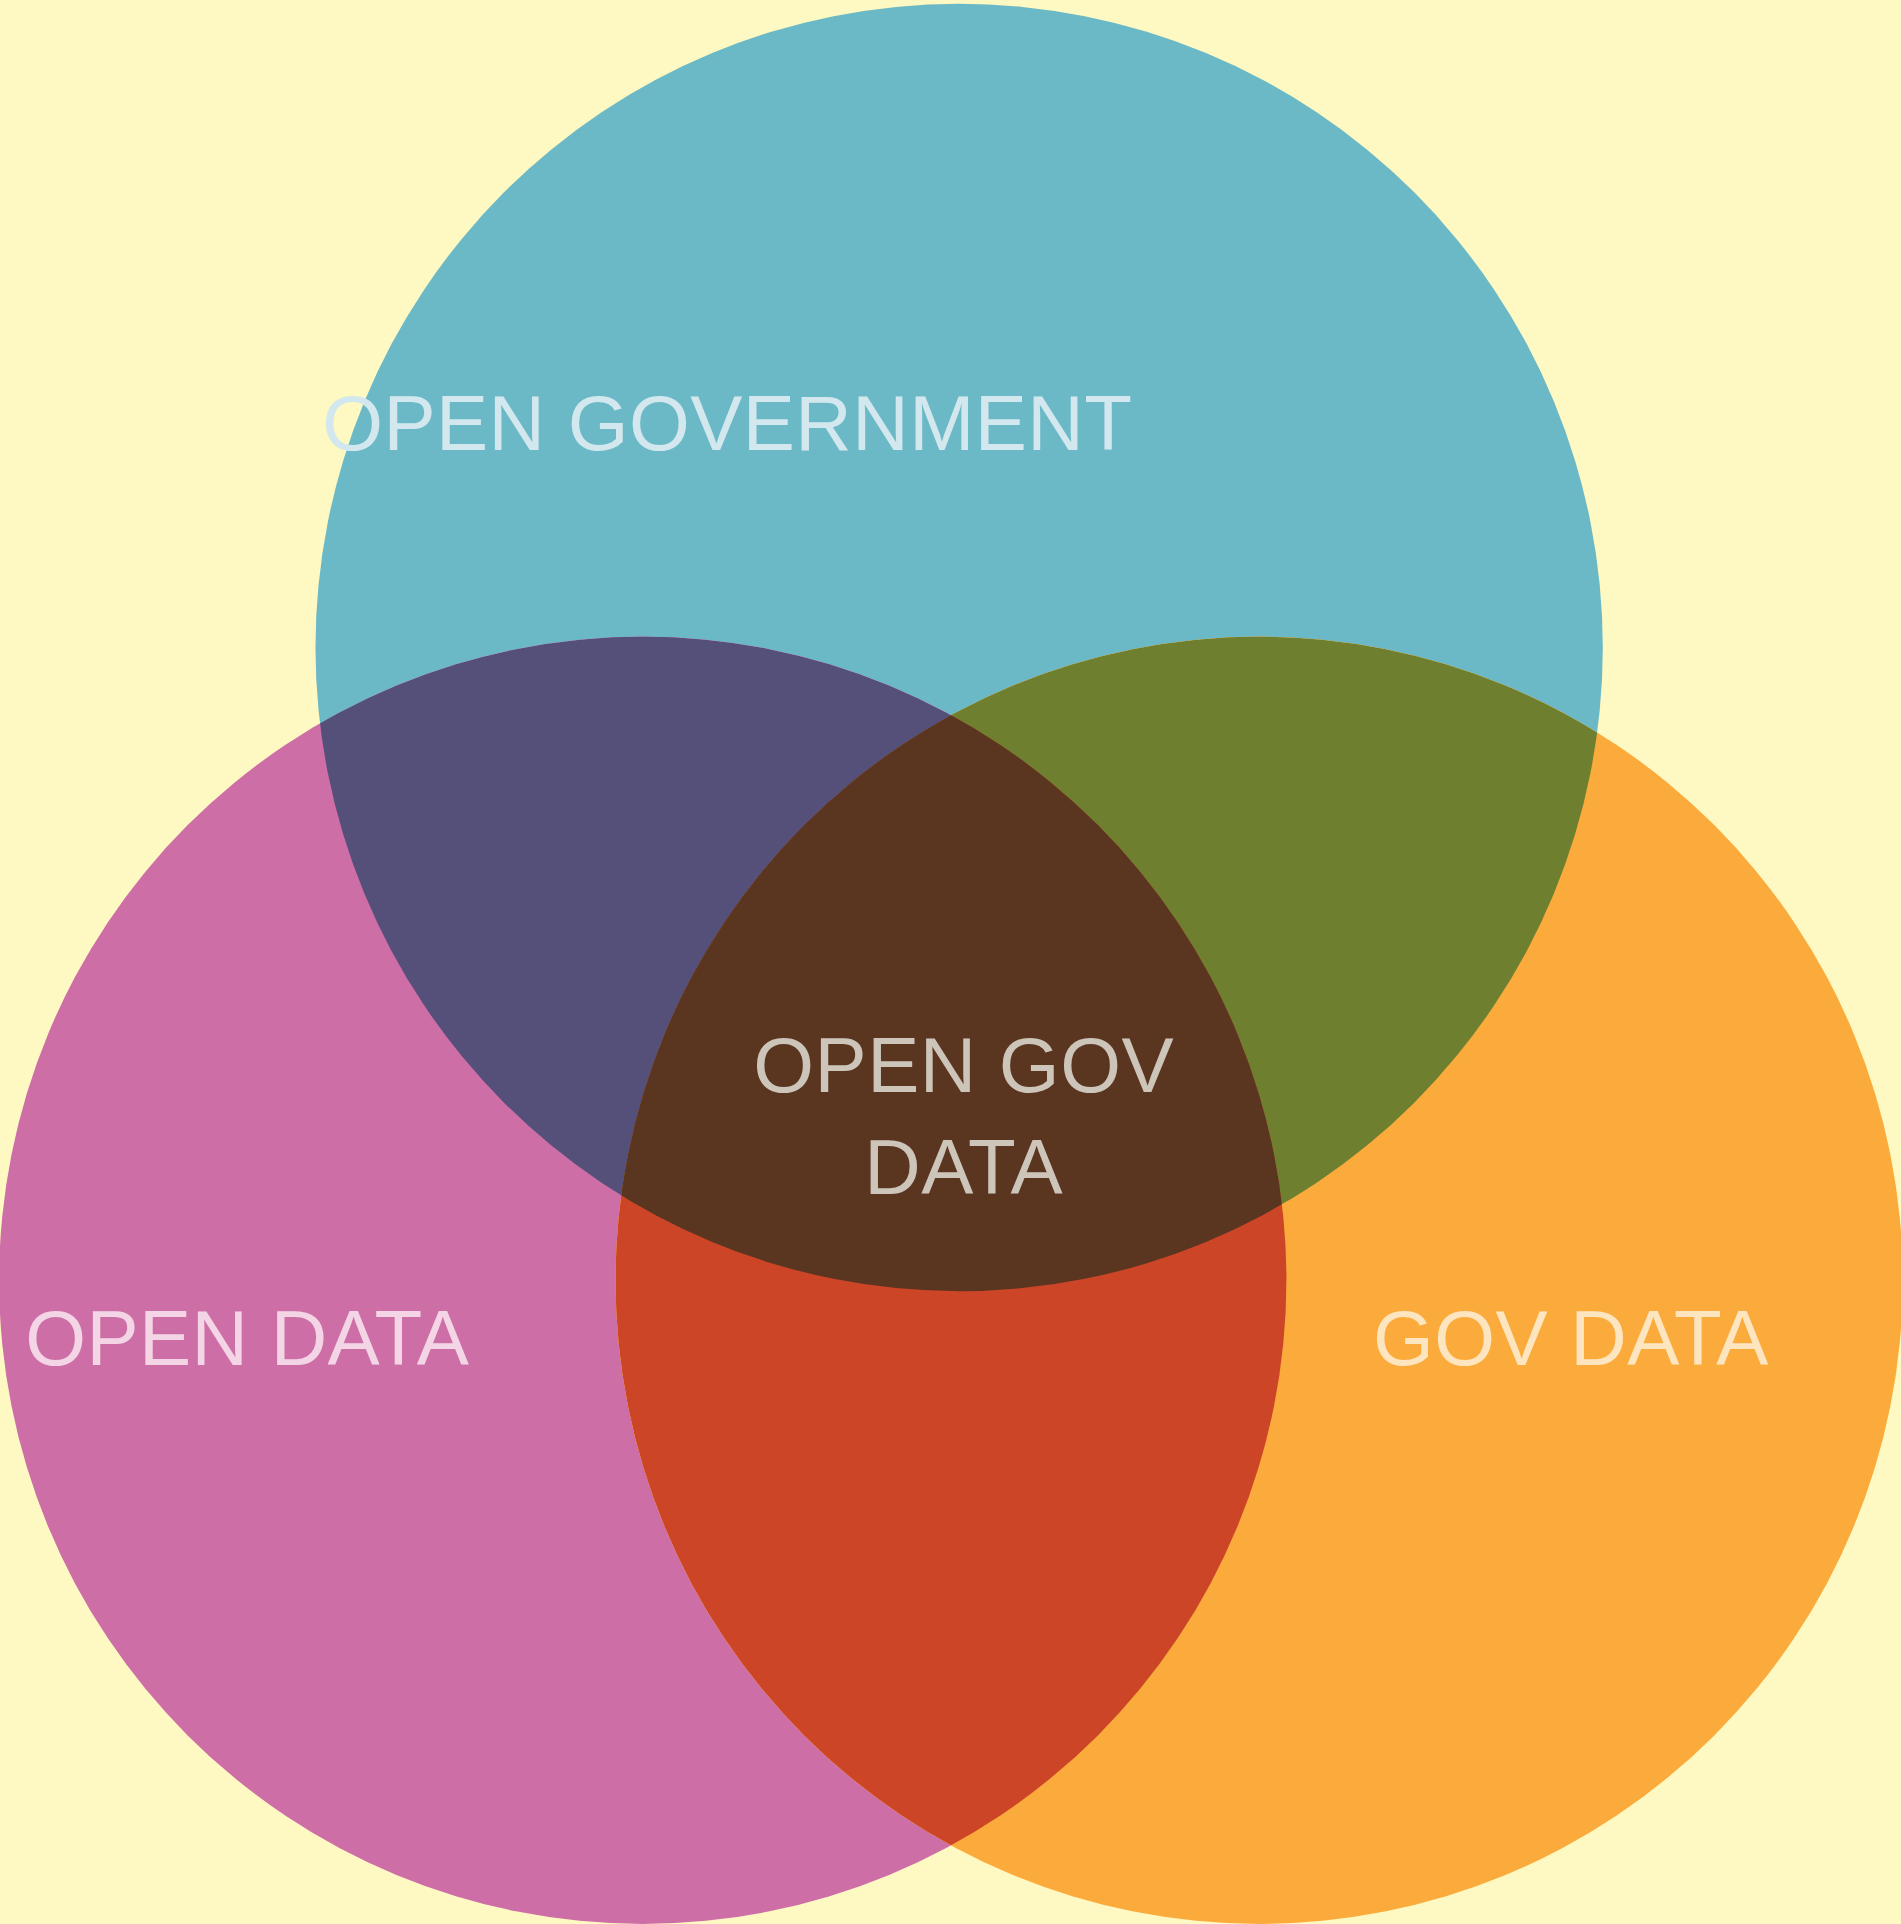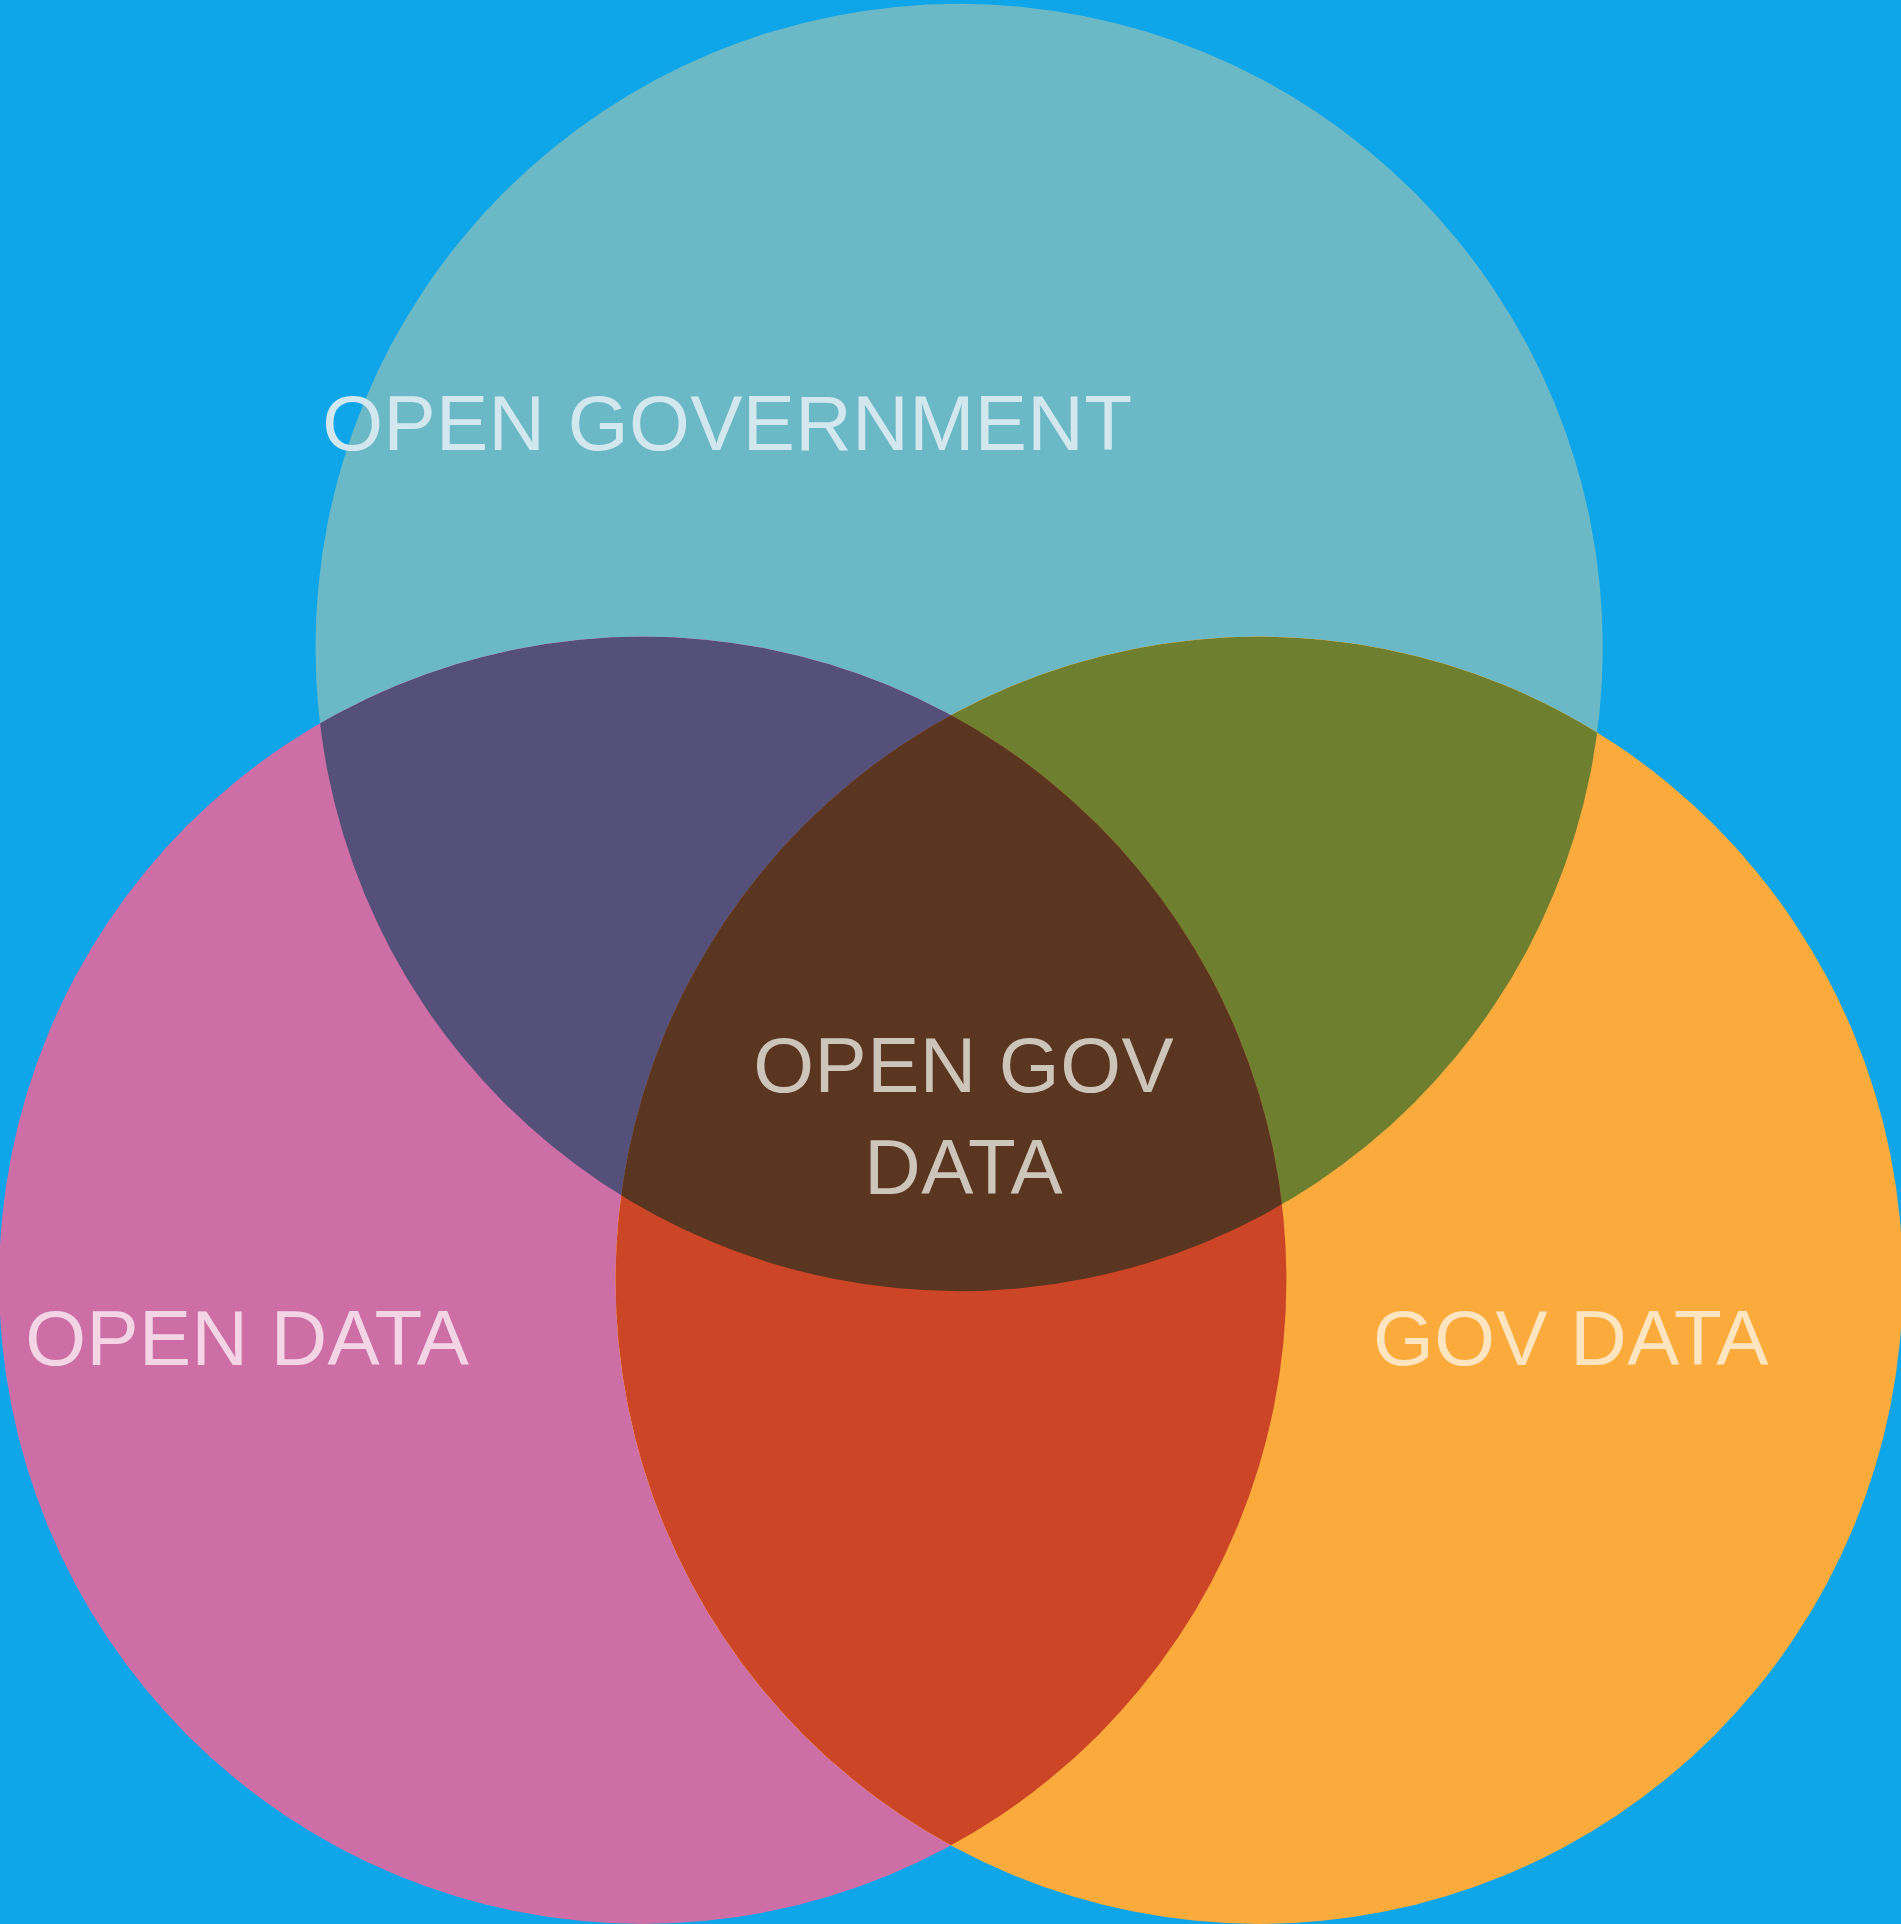--- a/index.html
+++ b/index.html
@@ -36,21 +36,21 @@
     dominant-baseline: middle;
   }
   .label-top    { font-size: 86px; }
   .label-left   { font-size: 86px; }
   .label-right  { font-size: 86px; }
   .label-center { font-size: 86px; }
 </style>
 </head>
 <body>
 
-<div id="venn-root" style="background: #0ea5e9; text-align: center;">
+<div id="venn-root" style="background: #fef9c3; text-align: center;">
 
   <svg id="venn-svg" viewBox="0 0 2091 2117" xmlns="http://www.w3.org/2000/svg">
 
     <defs>
 
       <clipPath id="clip-top">
         <circle id="clipc-top" cx="1055" cy="712" r="708"></circle>
       </clipPath>
       <clipPath id="clip-left">
         <circle id="clipc-left" cx="707" cy="1408" r="708"></circle>

